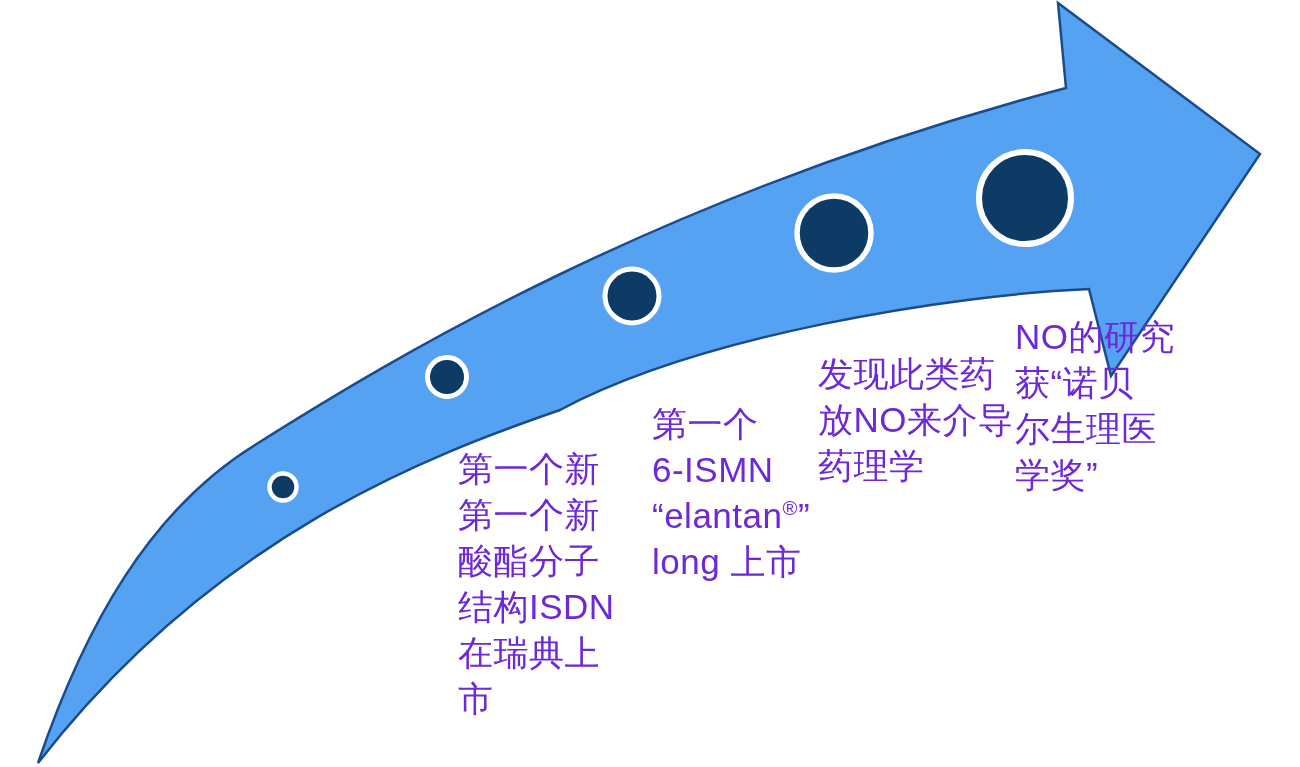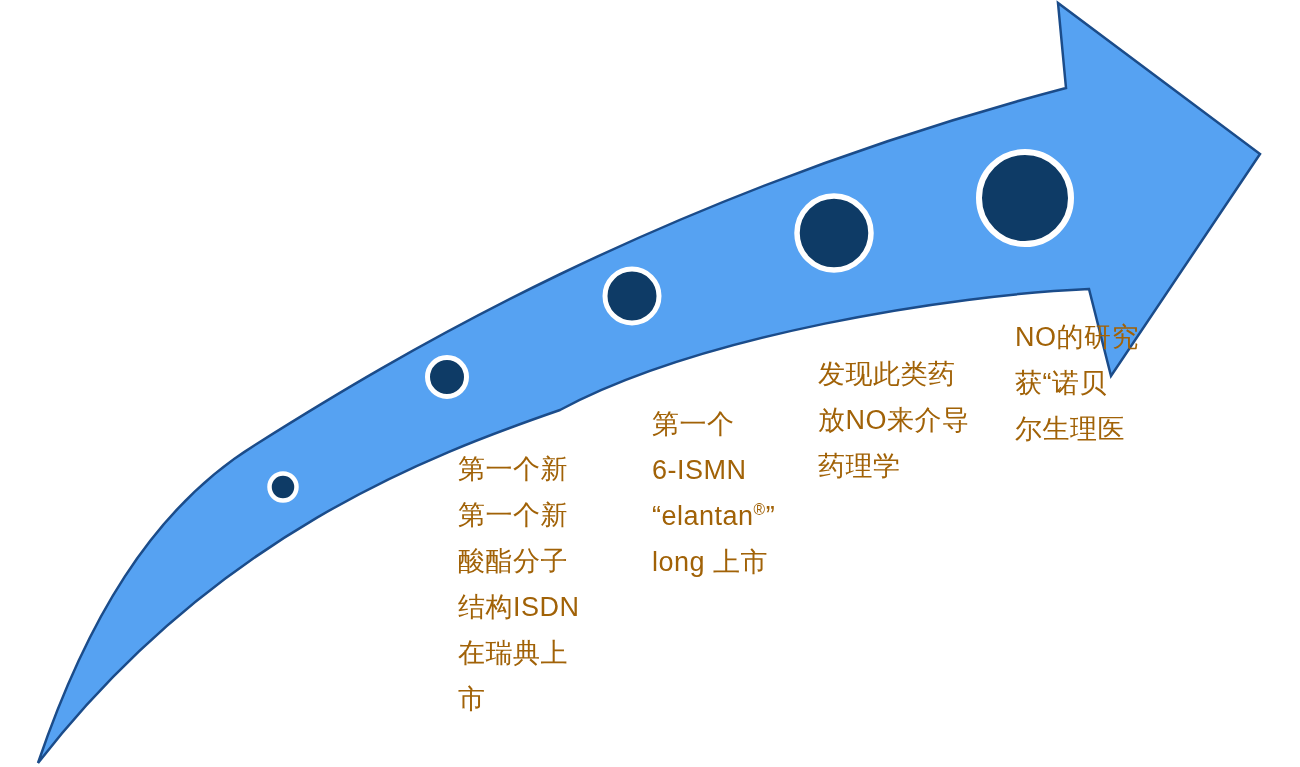--- a/index.html
+++ b/index.html
@@ -11,22 +11,22 @@
     background: #ffffff;
     font-family: "Liberation Sans", "DejaVu Sans", sans-serif;
   }
   .arrow-svg {
     position: absolute;
     left: 0; top: 0;
     width: 1300px; height: 767px;
   }
   .milestone {
     position: absolute;
-    color: #a16207;
-    font-size: 27px;
+    color: #6d28d9;
+    font-size: 35px;
     line-height: 46px;
     white-space: nowrap;
     letter-spacing: 0.5px;
   }
   .milestone .line { height: 46px; }
   .m1 { left: 277px; top: 534px; }
   .m2 { left: 458px; top: 446px; }
   .m3 { left: 652px; top: 401px; }
   .m4 { left: 818px; top: 351px; }
   .m5 { left: 1015px; top: 314px; }
@@ -81,15 +81,16 @@
   <div class="milestone m4">
     <div class="line">发现此类药</div>
     <div class="line">放NO来介导</div>
     <div class="line">药理学</div>
   </div>
 
   <div class="milestone m5">
     <div class="line">NO的研究</div>
     <div class="line">获“诺贝</div>
     <div class="line">尔生理医</div>
+    <div class="line">学奖”</div>
   </div>
 
 </div>
 
 </body></html>

